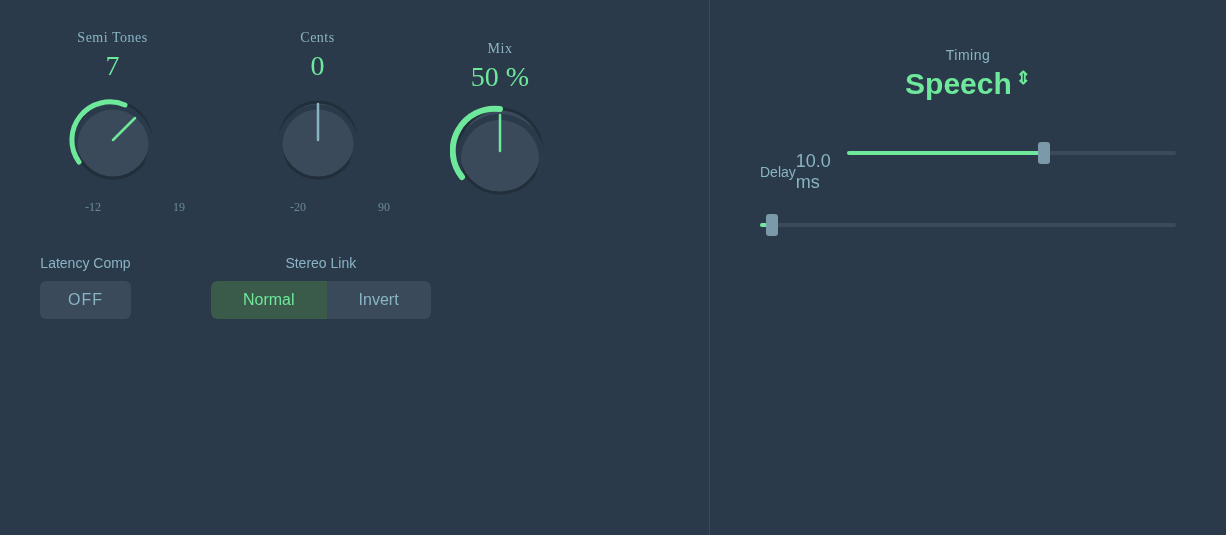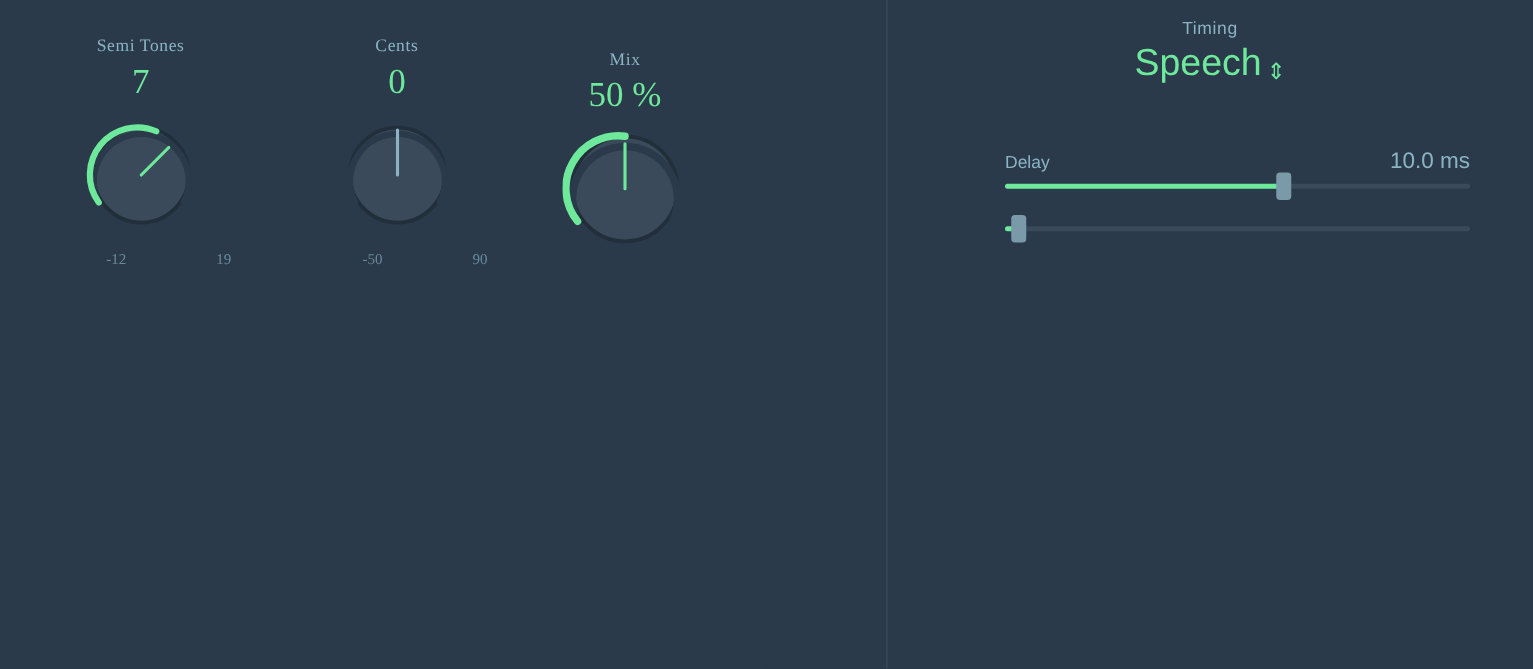--- a/index.html
+++ b/index.html
@@ -23,21 +23,21 @@
       flex: 0 0 710px;
       padding: 30px 40px;
       display: flex;
       flex-direction: column;
       gap: 40px;
       border-right: 1px solid #3a4a5a;
     }
 
     .right-panel {
       flex: 1;
-      padding: 14px 50px;
+      padding: 47px 50px;
       display: flex;
       flex-direction: column;
       gap: 40px;
     }
 
     
     .knobs-row {
       display: flex;
       align-items: center;
       gap: 60px;
@@ -161,45 +161,44 @@
 
     .timing-label {
       font-size: 14px;
       color: #8ab4c4;
       letter-spacing: 0.5px;
     }
 
     .timing-value {
       font-size: 30px;
       color: #6ee89a;
-      font-weight: 400;
-      cursor: pointer;
-      display: flex;
-      align-items: flex-end;
+      font-weight: 700;
+      cursor: pointer;
+      display: flex;
+      align-items: flex-start;
       gap: 4px;
     }
 
     .chevron-icon {
       font-size: 18px;
       color: #6ee89a;
     }
 
     
     .sliders-section {
       display: flex;
       flex-direction: column;
       gap: 30px;
       margin-top: 10px;
     }
 
     .slider-group {
       display: flex;
-      flex-direction: column;
+      flex-direction: row;
       gap: 8px;
-      margin-left: 44px;
     }
 
     .slider-header {
       display: flex;
       justify-content: space-between;
       align-items: center;
     }
 
     .slider-name {
       font-size: 14px;
@@ -294,21 +293,21 @@
         <div class="knob-canvas-wrap">
           <svg class="knob-svg" viewBox="0 0 100 100">
             <circle cx="50" cy="50" r="38" fill="#3a4a5a" stroke="#222f3a" stroke-width="3"></circle>
 
             <path d="M 16 72 A 38 38 0 1 1 84 72" fill="none" stroke="#2a3a4a" stroke-width="5" stroke-linecap="round"></path>
 
             <line x1="50" y1="50" x2="50" y2="14" stroke="#8ab4c4" stroke-width="2.5" stroke-linecap="round"></line>
           </svg>
         </div>
         <div class="knob-range">
-          <span>-50</span>
+          <span>-20</span>
           <span>90</span>
         </div>
       </div>
 
       <div class="knob-group">
         <span class="knob-label">Mix</span>
         <span class="knob-value">50 %</span>
         <div class="knob-canvas-wrap">
           <svg class="knob-svg" viewBox="0 0 100 100">
             <circle cx="50" cy="50" r="42" fill="#3a4a5a" stroke="#222f3a" stroke-width="3"></circle>
@@ -317,20 +316,36 @@
 
             <path d="M 12 76 A 42 42 0 0 1 50 8" fill="none" stroke="#6ee89a" stroke-width="6" stroke-linecap="round"></path>
 
             <line x1="50" y1="50" x2="50" y2="14" stroke="#6ee89a" stroke-width="2.5" stroke-linecap="round"></line>
           </svg>
         </div>
       </div>
 
     </div>
 
+    <div class="bottom-row">
+
+      <div class="control-group">
+        <span class="control-label">Latency Comp</span>
+        <button class="off-button">OFF</button>
+      </div>
+
+      <div class="stereo-group">
+        <span class="control-label">Stereo Link</span>
+        <div class="button-pair">
+          <button class="btn-normal">Normal</button>
+          <button class="btn-invert">Invert</button>
+        </div>
+      </div>
+
+    </div>
 
   </div>
 
   <div class="right-panel">
 
     <div class="timing-section">
       <span class="timing-label">Timing</span>
       <div class="timing-value">
         <span>Speech</span>
         <span class="chevron-icon">⇕</span>

